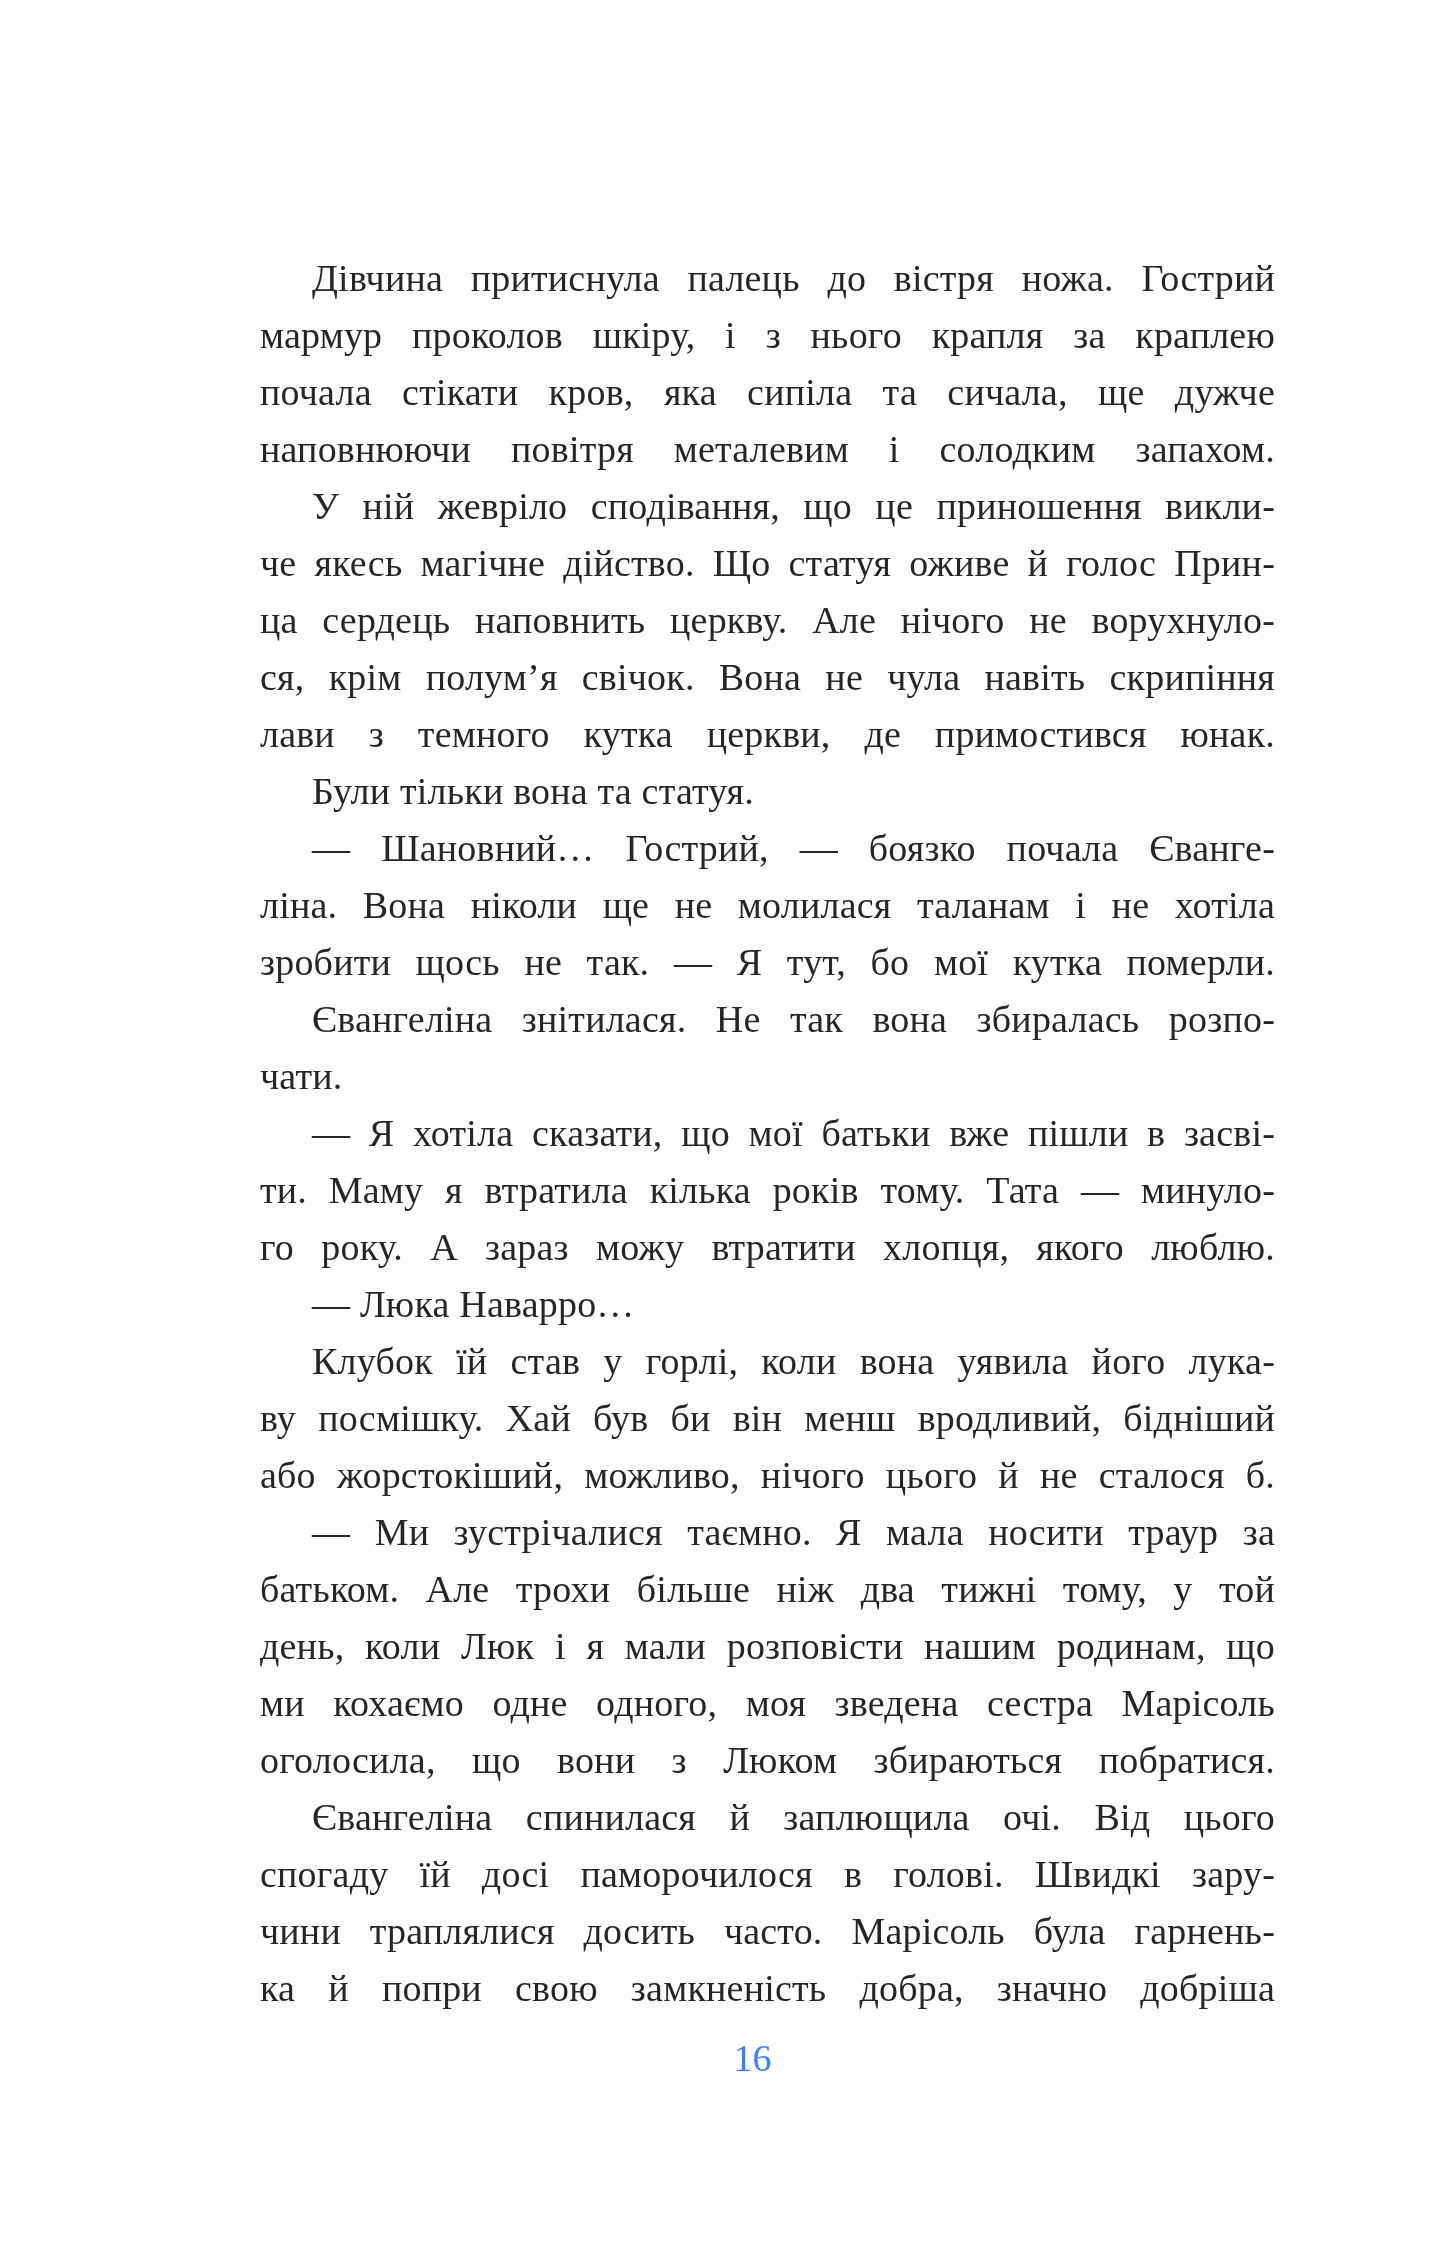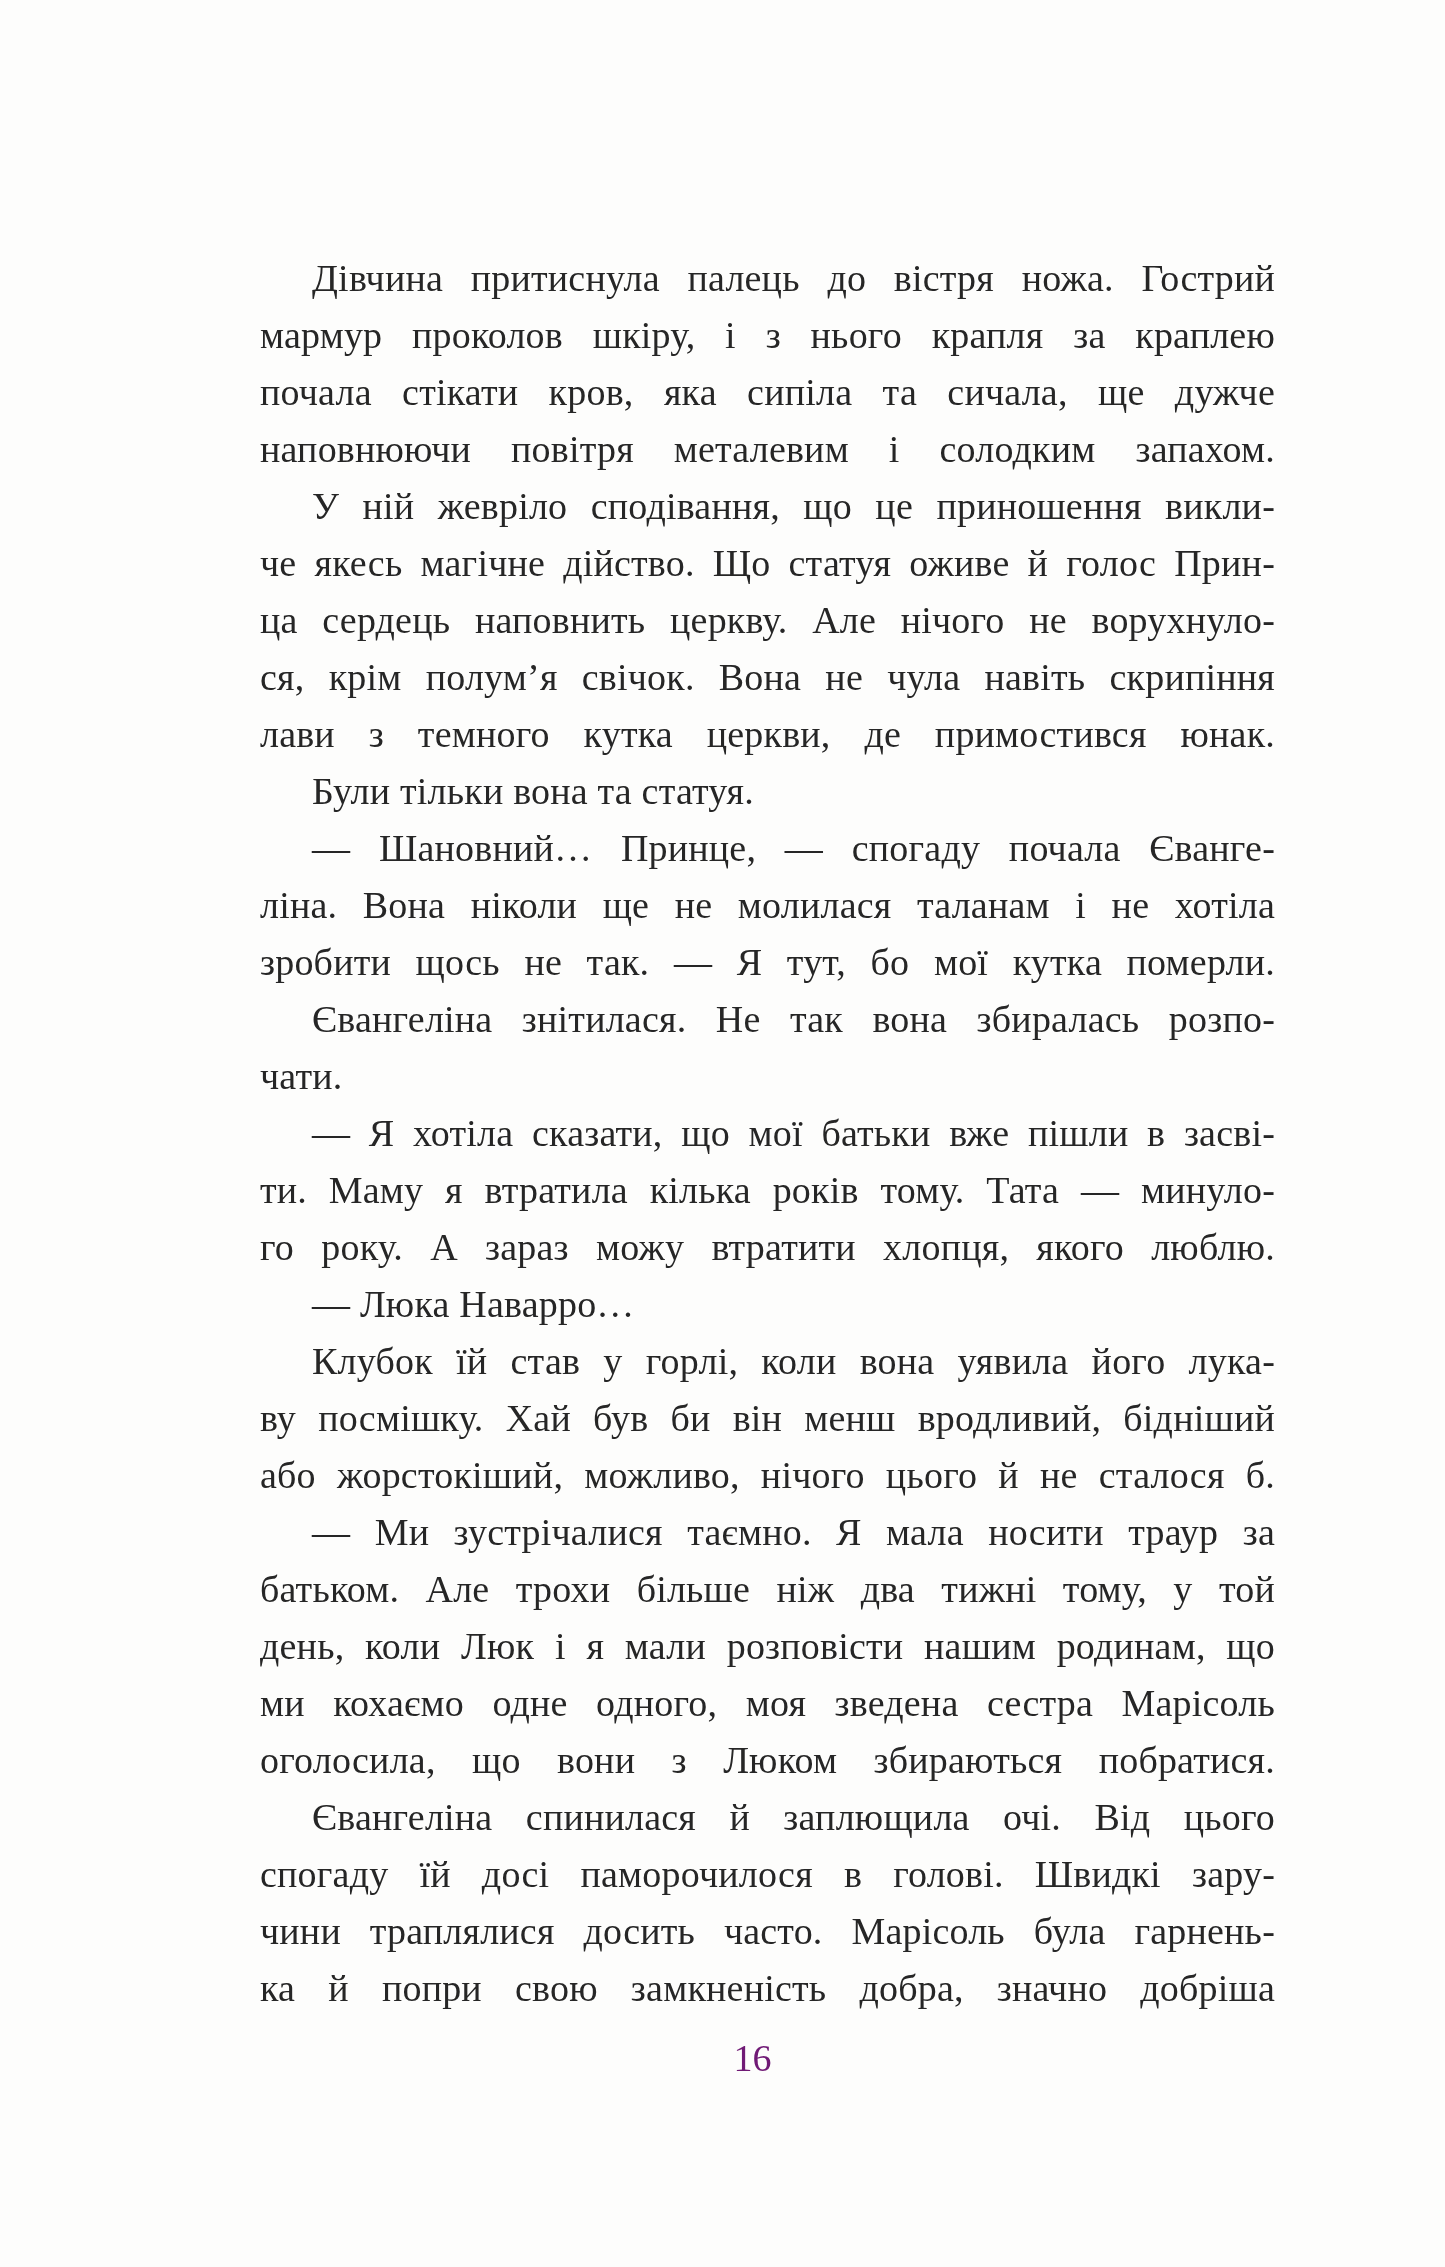--- a/index.html
+++ b/index.html
@@ -47,21 +47,21 @@
   }
   .folio {
     position: absolute;
     left: 245px;
     top: 2036px;
     width: 1015px;
     text-align: center;
     font-family: "Liberation Serif", "DejaVu Serif", serif;
     font-size: 38px;
     line-height: 44px;
-    color: #701a75;
+    color: #3b82f6;
   }
 </style>
 </head>
 <body>
 
 <div class="page">
   <div class="text-block">
       <div class="para">
         <div class="line indent">Дівчина притиснула палець до вістря ножа. Гострий</div>
         <div class="line">мармур проколов шкіру, і з нього крапля за краплею</div>
@@ -72,21 +72,21 @@
         <div class="line indent">У ній жевріло сподівання, що це приношення викли-</div>
         <div class="line">че якесь магічне дійство. Що статуя оживе й голос Прин-</div>
         <div class="line">ца сердець наповнить церкву. Але нічого не ворухнуло-</div>
         <div class="line">ся, крім полум’я свічок. Вона не чула навіть скрипіння</div>
         <div class="line">лави з темного кутка церкви, де примостився юнак.</div>
       </div>
       <div class="para">
         <div class="line indent end">Були тільки вона та статуя.</div>
       </div>
       <div class="para">
-        <div class="line indent">— Шановний… Принце, — спогаду почала Єванге-</div>
+        <div class="line indent">— Шановний… Гострий, — боязко почала Єванге-</div>
         <div class="line">ліна. Вона ніколи ще не молилася таланам і не хотіла</div>
         <div class="line">зробити щось не так. — Я тут, бо мої кутка померли.</div>
       </div>
       <div class="para">
         <div class="line indent">Євангеліна знітилася. Не так вона збиралась розпо-</div>
         <div class="line end">чати.</div>
       </div>
       <div class="para">
         <div class="line indent">— Я хотіла сказати, що мої батьки вже пішли в засві-</div>
         <div class="line">ти. Маму я втратила кілька років тому. Тата — минуло-</div>

